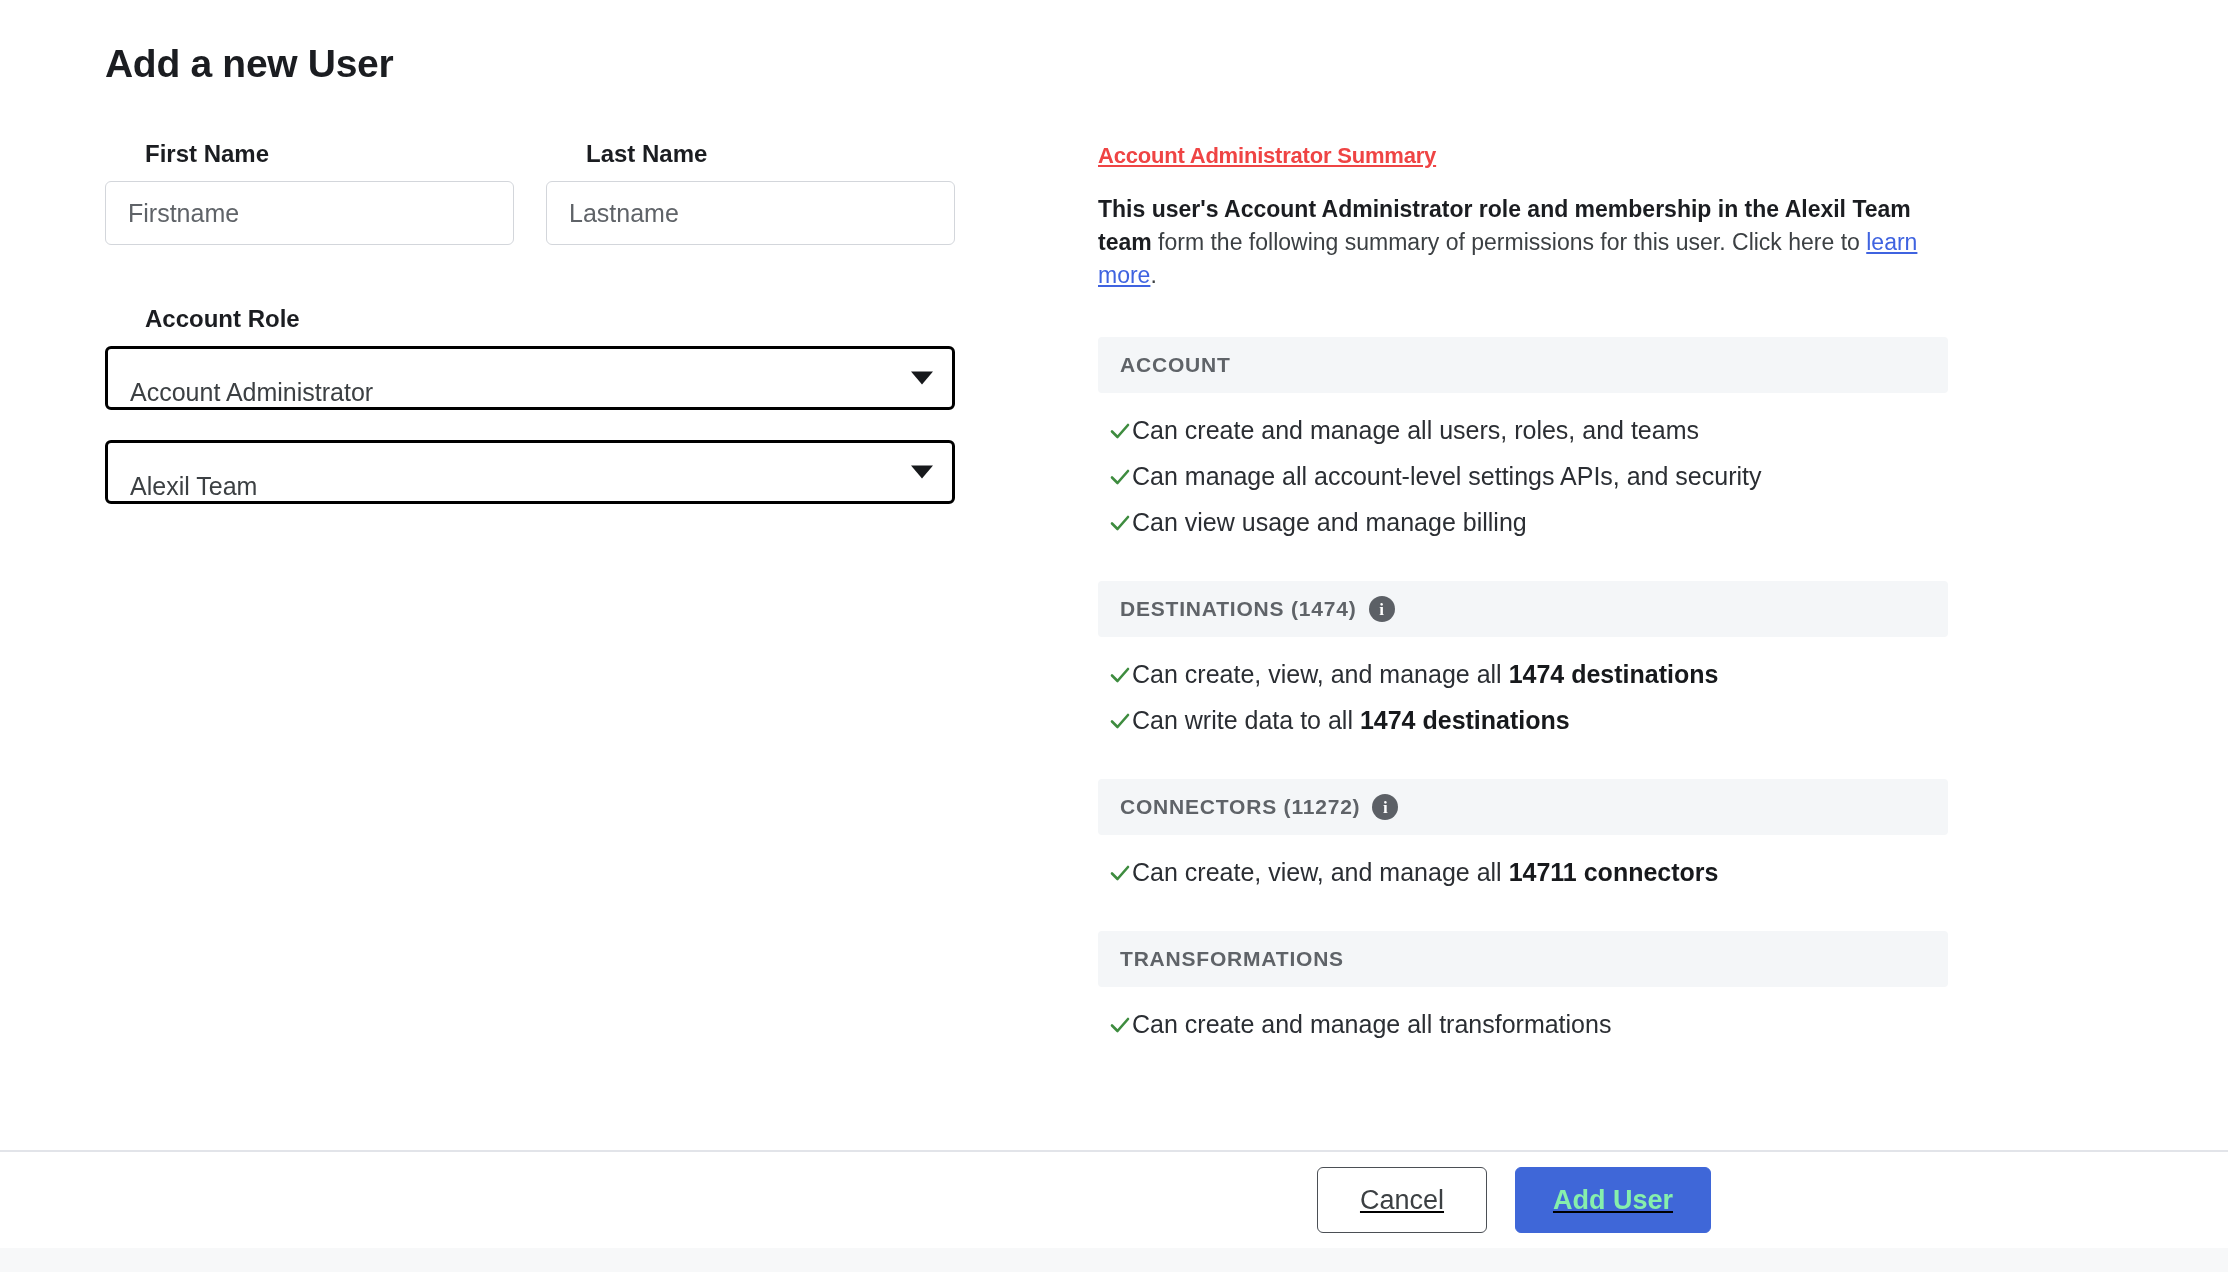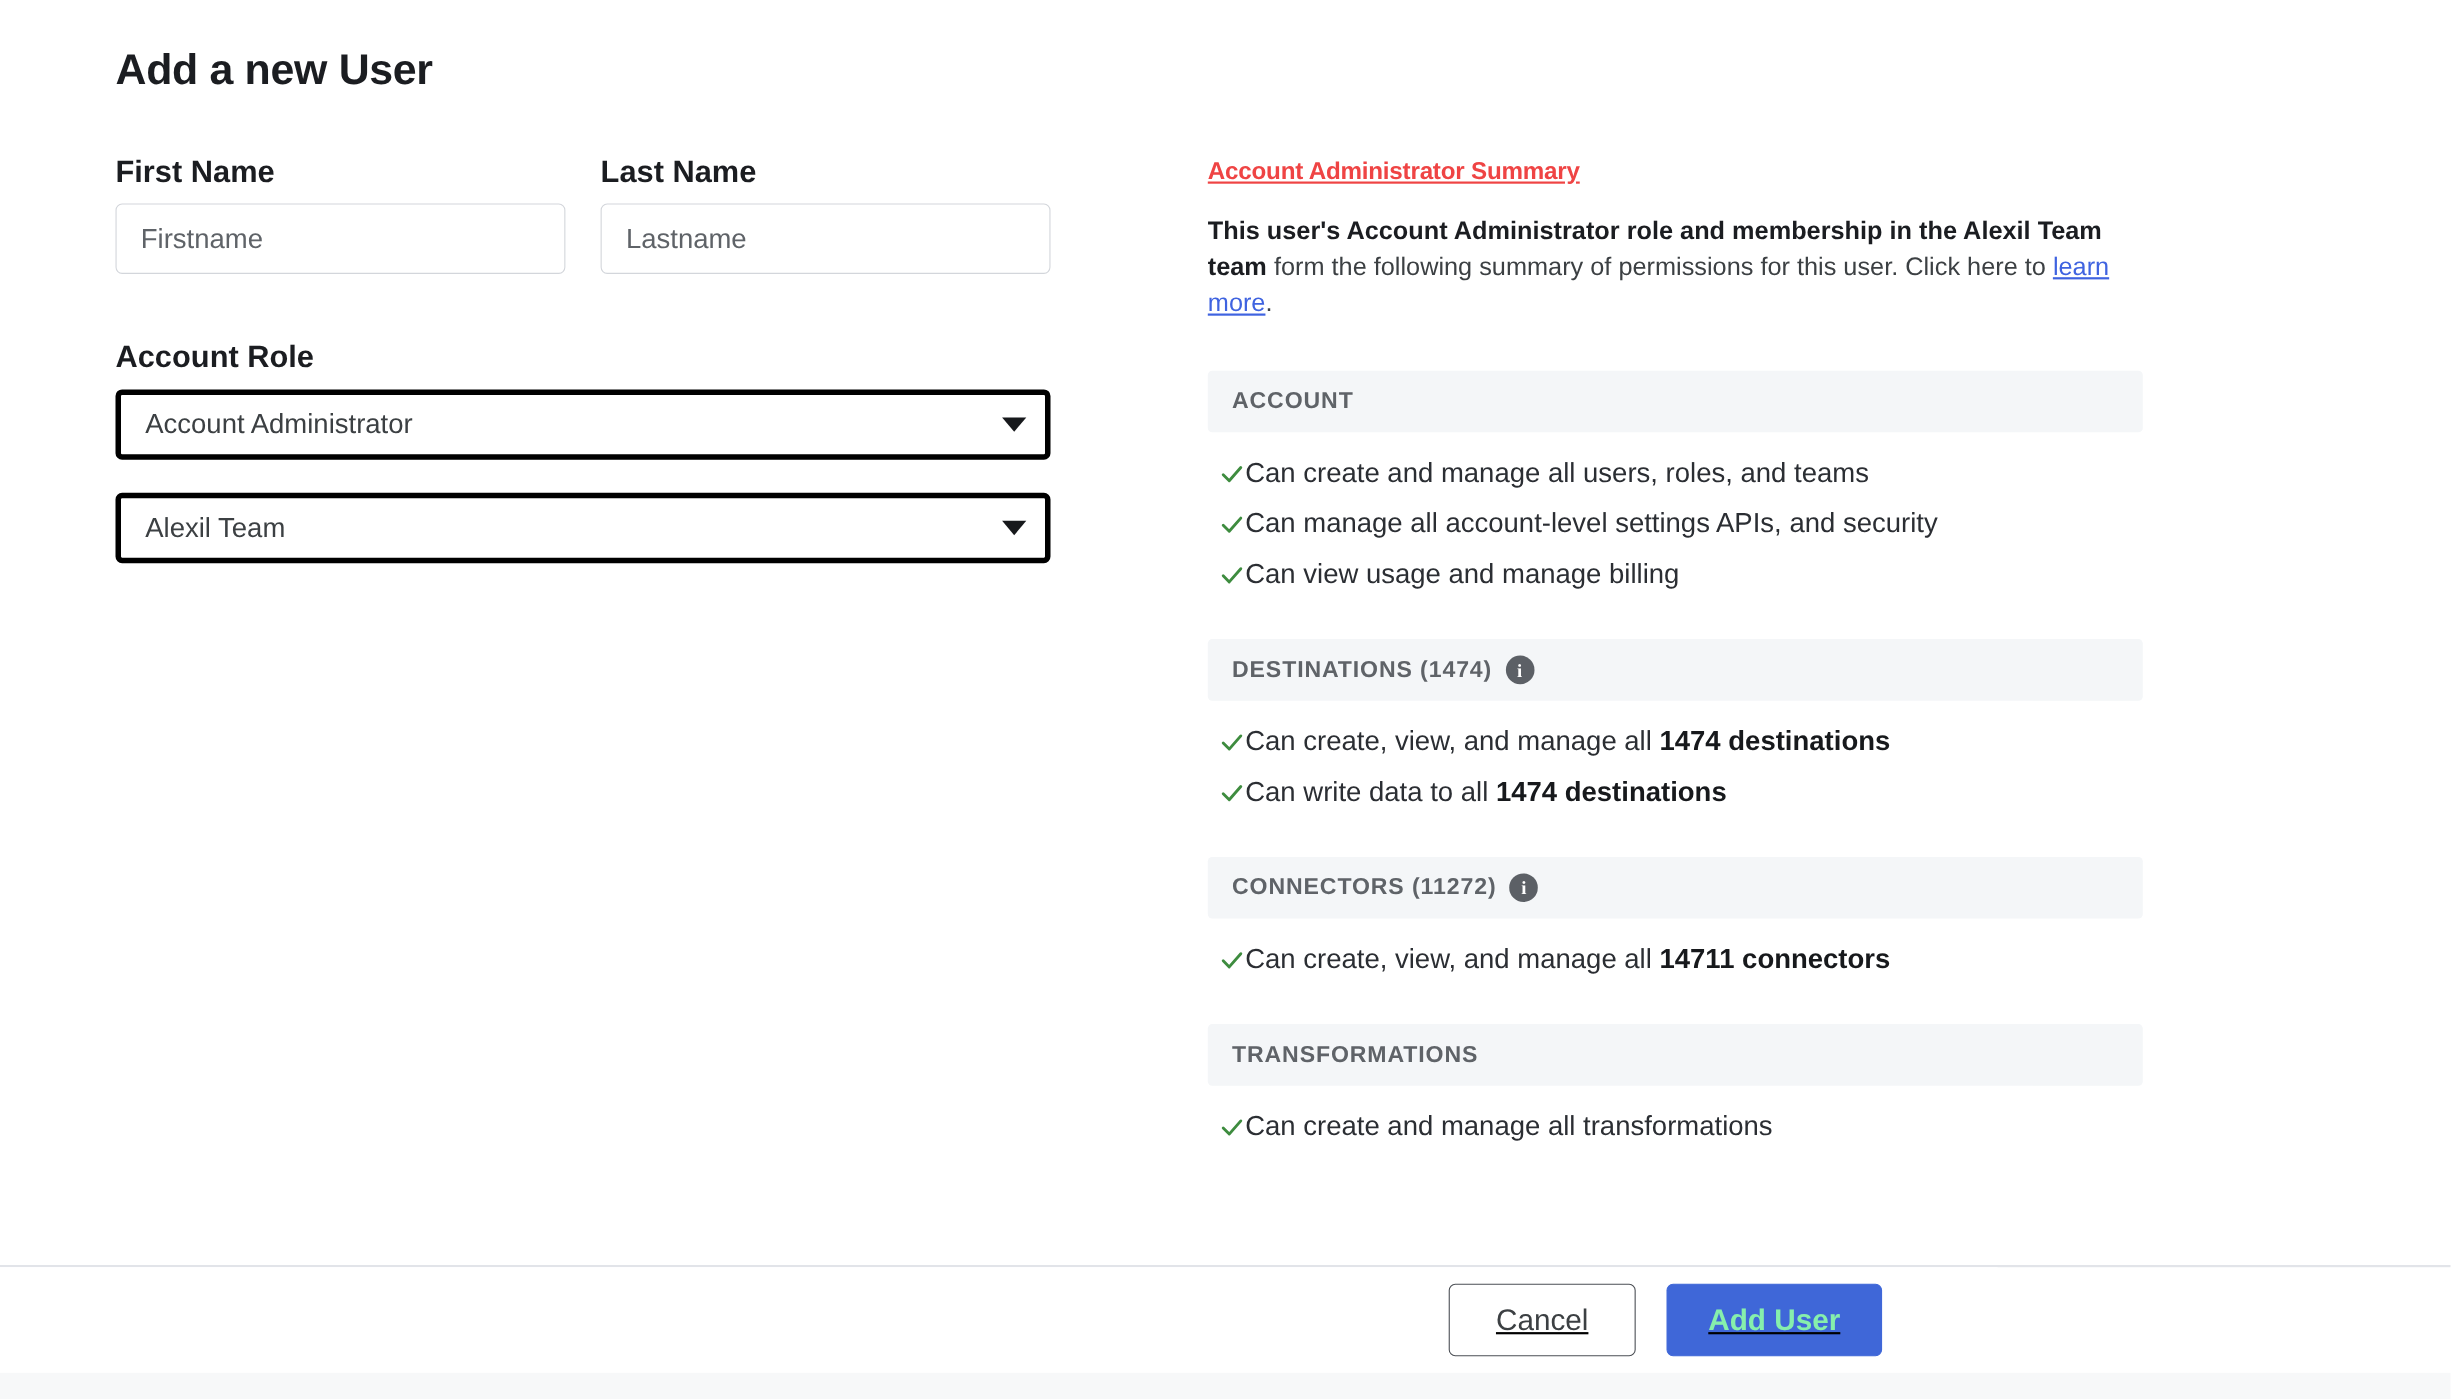--- a/index.html
+++ b/index.html
@@ -34,25 +34,26 @@
 
   
   .form-col {
     position: absolute;
     left: 105px;
     top: 140px;
     width: 850px;
   }
 
   .field-label {
-    font-size: 28px;
+    font-size: 24px;
     font-weight: bold;
     color: #1b1d21;
     margin-bottom: 13px;
     display: block;
+    margin-left: 40px;
   }
 
   .text-input {
     width: 100%;
     height: 64px;
     border: 1px solid #d3d6db;
     border-radius: 6px;
     background: #ffffff;
     font-family: "Liberation Sans", sans-serif;
     font-size: 25px;
@@ -67,28 +68,28 @@
 
   .row-gap { height: 30px; }
 
   .select-wrap {
     position: relative;
     width: 850px;
   }
   .select-wrap .select-box {
     width: 100%;
     height: 64px;
-    border: 5px solid #000000;
+    border: 3px solid #000000;
     border-radius: 6px;
     background: #ffffff;
     font-size: 25px;
     color: #3c4043;
     padding: 0 50px 0 22px;
     display: flex;
-    align-items: center;
+    align-items: flex-end;
     cursor: pointer;
   }
   .select-wrap .caret {
     position: absolute;
     right: 22px;
     top: 50%;
     transform: translateY(-50%);
     width: 0; height: 0;
     border-left: 11px solid transparent;
     border-right: 11px solid transparent;

